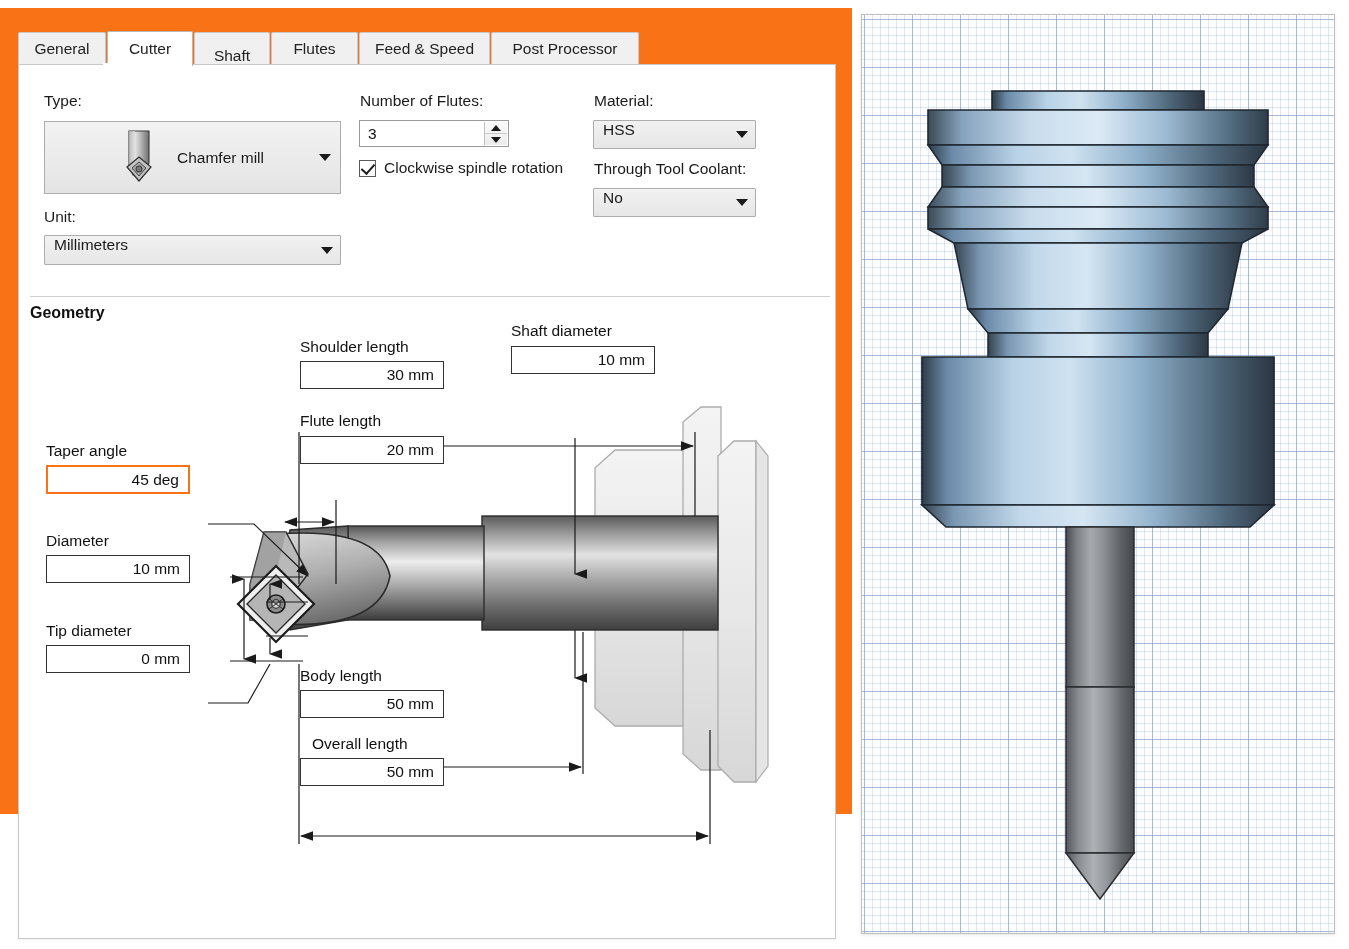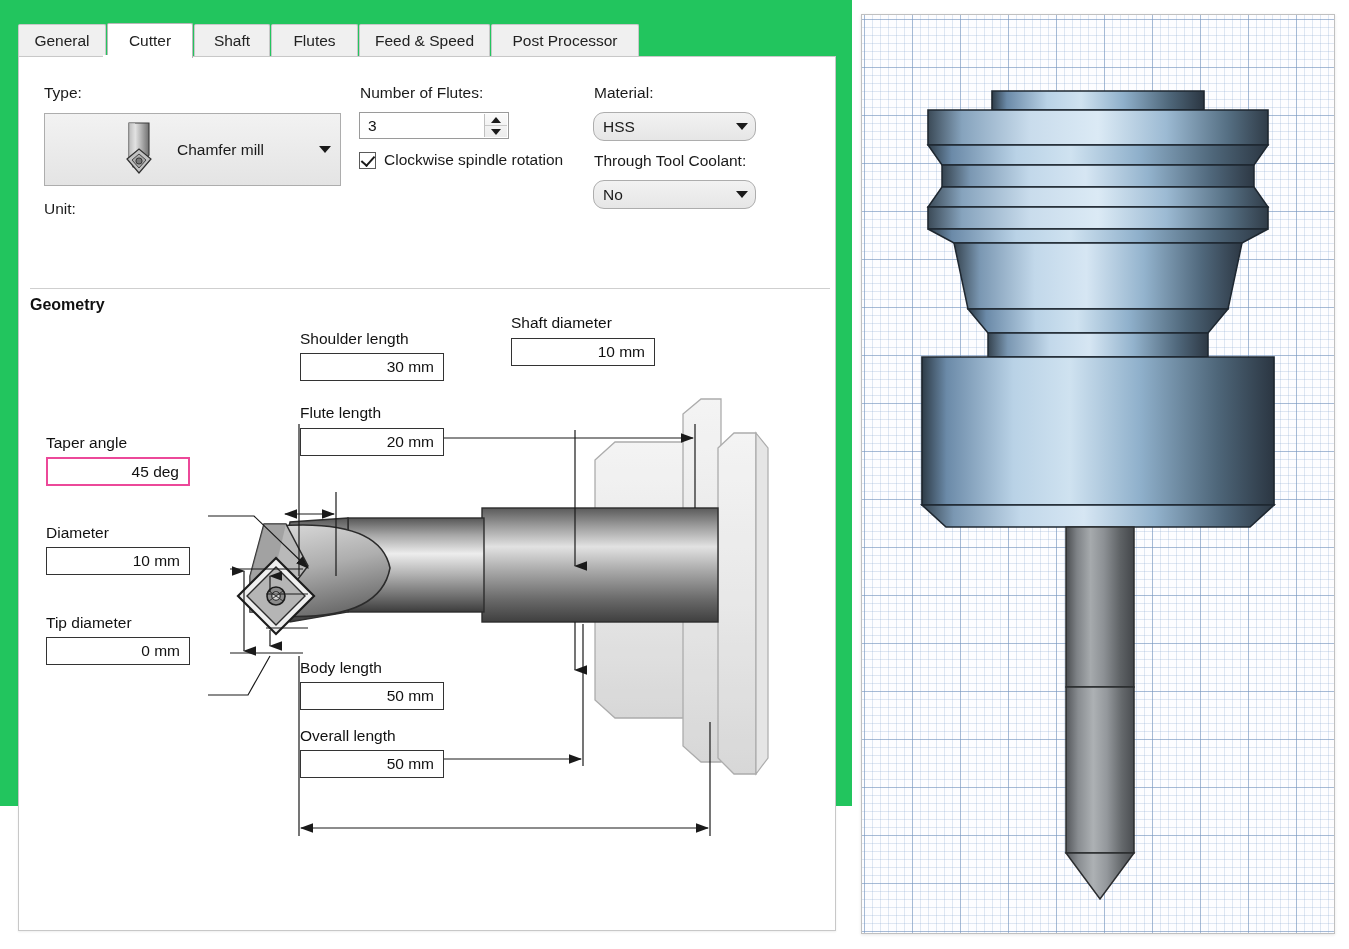--- a/index.html
+++ b/index.html
@@ -6,21 +6,21 @@
   html,body{margin:0;padding:0;background:#ffffff;}
   body{
     width:1349px;height:949px;overflow:hidden;
     font-family:"Liberation Sans","DejaVu Sans",sans-serif;
     color:#1a1a1a;
     -webkit-font-smoothing:antialiased;
   }
   .root{position:relative;width:1349px;height:949px;background:#fff;}
 
   
-  .left-panel{position:absolute;left:0;top:0;width:852px;height:806px;background:#22c55e;}
+  .left-panel{position:absolute;left:0;top:8px;width:852px;height:806px;background:#f97316;}
 
   .tabstrip{position:absolute;left:18px;top:24px;height:33px;width:820px;}
   .tab{
     position:absolute;top:0;height:33px;
     background:#f0f0f0;border:1px solid #c8c8c8;border-bottom:none;
     display:flex;align-items:center;justify-content:center;
     font-size:15.5px;color:#222;box-sizing:border-box;
     border-radius:2px 2px 0 0;
   }
   .tab.active{
@@ -35,22 +35,22 @@
   }
   
   .tab-notch{position:absolute;left:103px;top:55px;width:84px;height:3px;background:#fff;z-index:6;}
 
   .lbl{position:absolute;font-size:15.5px;color:#1a1a1a;white-space:nowrap;}
 
   
   .combo{
     position:absolute;box-sizing:border-box;
     background:linear-gradient(#f2f2f2,#e6e6e6);
-    border:1px solid #adadad;border-radius:11px;
-    display:flex;align-items:center;gap:24px;
+    border:1px solid #adadad;border-radius:1px;
+    display:flex;gap:24px;
   }
   .combo .ctext{font-size:15.5px;color:#1a1a1a;padding-left:9px;flex:1;white-space:nowrap;}
   .combo .carrow{
     width:26px;display:flex;align-items:center;justify-content:center;
   }
   .tri-down{
     width:0;height:0;border-left:6px solid transparent;border-right:6px solid transparent;
     border-top:7px solid #1a1a1a;
   }
   .tri-up-sm{width:0;height:0;border-left:5px solid transparent;border-right:5px solid transparent;border-bottom:6px solid #1a1a1a;}
@@ -93,21 +93,21 @@
 
   .divider{position:absolute;left:30px;top:288px;width:800px;height:1px;background:#cfcfcf;}
   .geom-title{position:absolute;left:30px;top:296px;font-size:16px;font-weight:bold;color:#111;}
 
   
   .dimbox{
     position:absolute;box-sizing:border-box;background:#ffffff;
     border:1px solid #333;display:flex;align-items:center;justify-content:flex-end;
     font-size:15.5px;color:#111;padding-right:9px;
   }
-  .dimbox.thick{border:2px solid #ec4899;}
+  .dimbox.thick{border:2px solid #f97316;}
   .dimlbl{position:absolute;font-size:15.5px;color:#111;white-space:nowrap;}
 
   .svgwrap{position:absolute;left:0;top:0;width:818px;height:875px;pointer-events:none;}
 
   
   .right-panel{
     position:absolute;left:861px;top:14px;width:474px;height:920px;
     border:1px solid #c0c0c0;box-sizing:border-box;background:#fdfdff;
     box-shadow:0 1px 3px rgba(0,0,0,0.10);overflow:hidden;
   }
@@ -131,21 +131,21 @@
 
   <div class="left-panel">
 
     <div class="tabstrip">
       <div class="tab" style="left:0px;width:88px;">
           <span>General</span>
         </div>
       <div class="tab active" style="left:89px;width:86px;">
           <span>Cutter</span>
         </div>
-      <div class="tab" style="left:176px;width:76px;">
+      <div class="tab" style="left:176px;width:76px;align-items:flex-end;">
           <span>Shaft</span>
         </div>
       <div class="tab" style="left:253px;width:87px;">
           <span>Flutes</span>
         </div>
       <div class="tab" style="left:341px;width:131px;align-items:center;">
           <span>Feed &amp; Speed</span>
         </div>
       <div class="tab" style="left:473px;width:148px;">
           <span>Post Processor</span>
@@ -175,20 +175,26 @@
           <circle cx="30" cy="42" r="3.1" fill="#777" stroke="#2a2a2a" stroke-width="0.9"></circle>
         </svg>
       </div>
       <div class="type-label">Chamfer mill</div>
       <div class="carrow" style="width:30px;display:flex;align-items:center;justify-content:center;">
           <div class="tri-down"></div>
         </div>
     </div>
 
     <div class="lbl" style="left:44px;top:200px;">Unit:</div>
+    <div class="combo" style="left:44px;top:227px;width:297px;height:30px;">
+      <div class="ctext">Millimeters</div>
+      <div class="carrow">
+          <div class="tri-down"></div>
+        </div>
+    </div>
 
     <div class="lbl" style="left:360px;top:84px;">Number of Flutes:</div>
     <div class="txt" style="left:359px;top:112px;width:150px;height:27px;">
       <span>3</span>
       <div class="spinner">
         <div class="spin-half top">
             <div class="tri-up-sm"></div>
           </div>
         <div class="spin-half">
             <div class="tri-dn-sm"></div>
@@ -354,21 +360,21 @@
     <div class="dimlbl" style="left:46px;top:614px;">Tip diameter</div>
     <div class="dimbox" style="left:46px;top:637px;width:144px;height:28px;">
         <span>0 mm</span>
       </div>
 
     <div class="dimlbl" style="left:300px;top:659px;">Body length</div>
     <div class="dimbox" style="left:300px;top:682px;width:144px;height:28px;">
         <span>50 mm</span>
       </div>
 
-    <div class="dimlbl" style="left:300px;top:727px;">Overall length</div>
+    <div class="dimlbl" style="left:300px;top:727px;padding-left:12px;">Overall length</div>
     <div class="dimbox" style="left:300px;top:750px;width:144px;height:28px;">
         <span>50 mm</span>
       </div>
   </div>
 
   <div class="right-panel">
     <div class="grid-bg"></div>
     <svg class="render-svg" viewBox="0 0 472 918">
       <defs>
         <linearGradient id="blueCyl" x1="0" y1="0" x2="1" y2="0">

